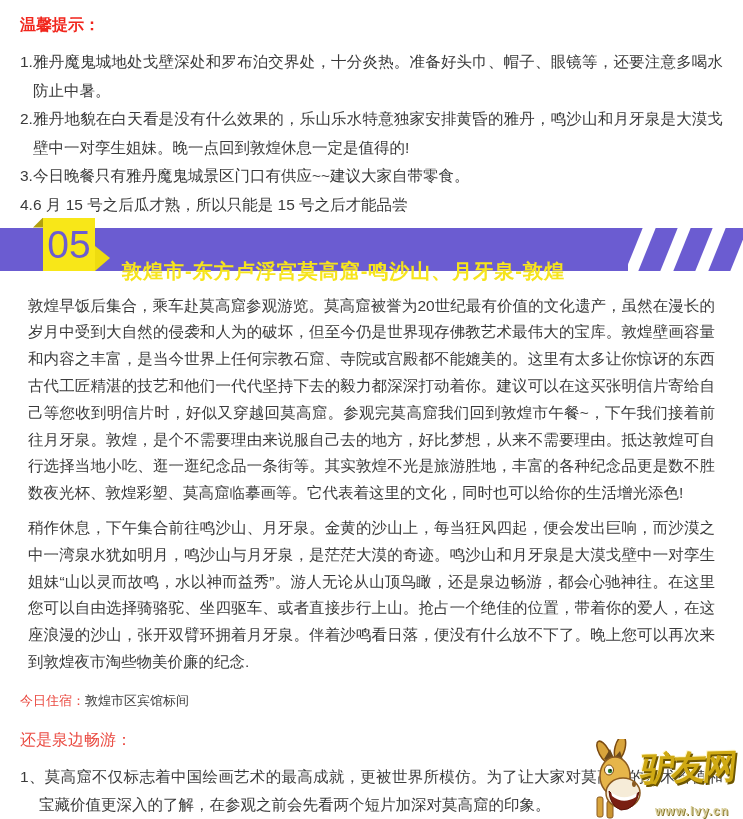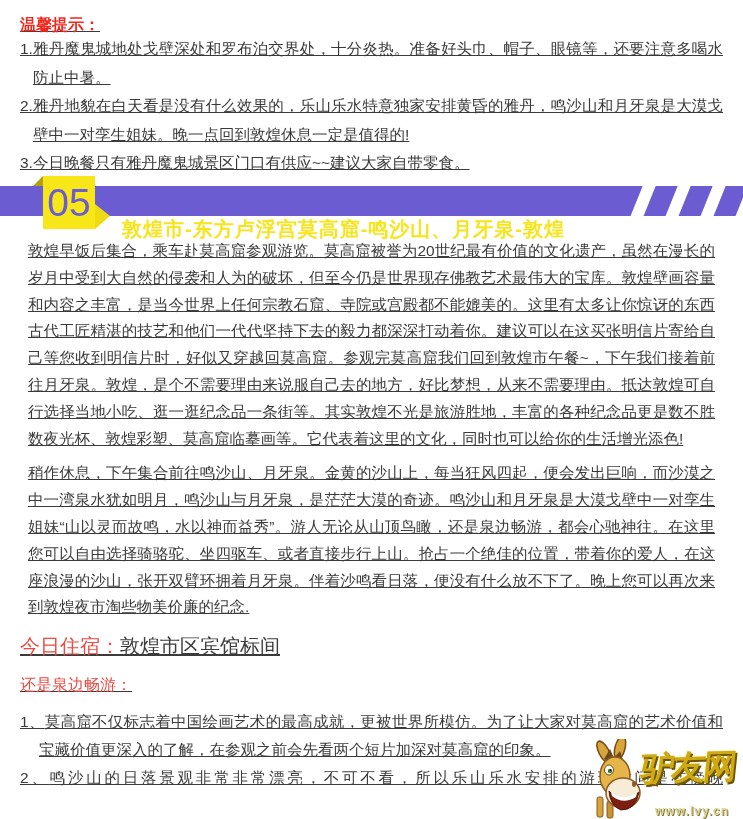--- a/index.html
+++ b/index.html
@@ -6,42 +6,41 @@
     margin: 0; padding: 0;
     background: #ffffff;
     font-family: "Liberation Sans", "DejaVu Sans", sans-serif;
   }
   #page {
     position: relative;
     width: 743px; height: 819px;
     overflow: hidden;
     background: #ffffff;
     color: #3b3b3b;
-    text-decoration: underline;
   }
   .content { padding: 0 20px; }
 
   
   .tips-heading {
     margin-top: 15px;
     font-size: 16px; line-height: 20px;
     font-weight: bold;
     color: #f1261d;
   }
-  .tips-list { font-size: 15.5px; line-height: 28.6px; color: #3a3a3a; }
+  .tips-list { margin-top: 13px; font-size: 15.5px; line-height: 28.6px; color: #3a3a3a; }
   .tip-item {
     padding-left: 13px; text-indent: -13px;
     text-align: justify;
   }
 
   
   .banner {
     position: relative;
     margin-top: 8px;
-    height: 30px;
+    height: 43px;
     background: #6b5cd1;
   }
   .day-badge {
     position: absolute; left: 43px; top: -10px;
     width: 52px; height: 53px;
     background: #f8e718;
     display: flex; align-items: center; justify-content: center;
     font-size: 39px; line-height: 1;
     color: #6b5cd1;
     z-index: 3;
@@ -84,21 +83,21 @@
   .stripe.s1 { left: 6px; }
   .stripe.s2 { left: 41px; }
   .stripe.s3 { left: 76px; }
   .stripe.s4 { left: 111px; }
 
   
   .itinerary { margin-top: 22px; font-size: 15.5px; line-height: 26.8px; }
   .itinerary p { margin: 8px; text-align: justify; color: #3b3b3b; }
 
   
-  .lodging { margin-top: 14px; font-size: 20px; line-height: 22px; }
+  .lodging { margin-top: 14px; font-size: 13px; line-height: 22px; }
   .lodging-label { color: #ea4a41; }
   .lodging-value { color: #3b3b3b; }
   .highlights-heading {
     margin-top: 17px;
     font-size: 16px; line-height: 22px;
     color: #ea4a41;
   }
   .highlights-list { margin-top: 12px; font-size: 15.5px; line-height: 28px; color: #3b3b3b; }
   .hl-item { padding-left: 19px; text-indent: -19px; text-align: justify; }
   .hl-item.stretch { text-align-last: justify; }
@@ -135,20 +134,21 @@
 
 <div id="page">
   <div class="content">
 
     <div class="tips-heading">温馨提示：</div>
 
     <div class="tips-list">
       <div class="tip-item"><span>1.</span><span>雅丹魔鬼城地处戈壁深处和罗布泊交界处，十分炎热。准备好头巾、帽子、眼镜等，还要注意多喝水防止中暑。</span></div>
       <div class="tip-item"><span>2.</span><span>雅丹地貌在白天看是没有什么效果的，乐山乐水特意独家安排黄昏的雅丹，鸣沙山和月牙泉是大漠戈壁中一对孪生姐妹。晚一点回到敦煌休息一定是值得的!</span></div>
       <div class="tip-item"><span>3.</span><span>今日晚餐只有雅丹魔鬼城景区门口有供应~~建议大家自带零食。</span></div>
+      <div class="tip-item"><span>4.</span><span>6 月 15 号之后瓜才熟，所以只能是 15 号之后才能品尝</span></div>
     </div>
   </div>
 
   <div class="banner">
     <div class="badge-fold"></div>
     <div class="day-badge">05</div>
     <div class="badge-arrow"></div>
     <div class="banner-title">敦煌市-东方卢浮宫莫高窟-鸣沙山、月牙泉-敦煌</div>
     <div class="stripes">
       <div class="stripe s1"></div>

